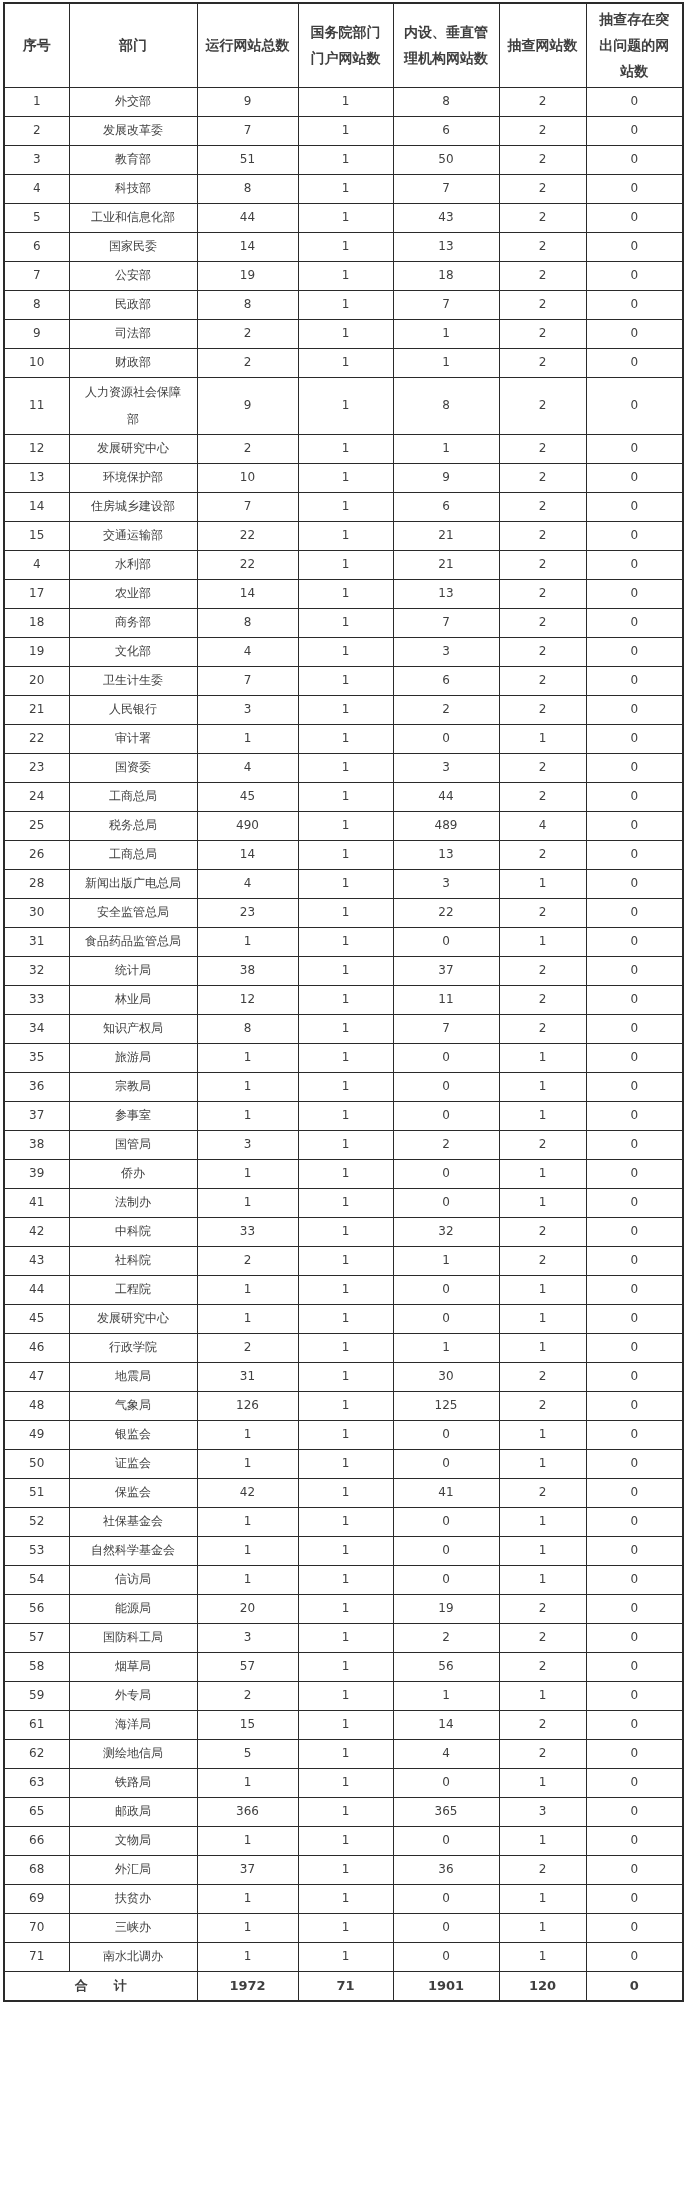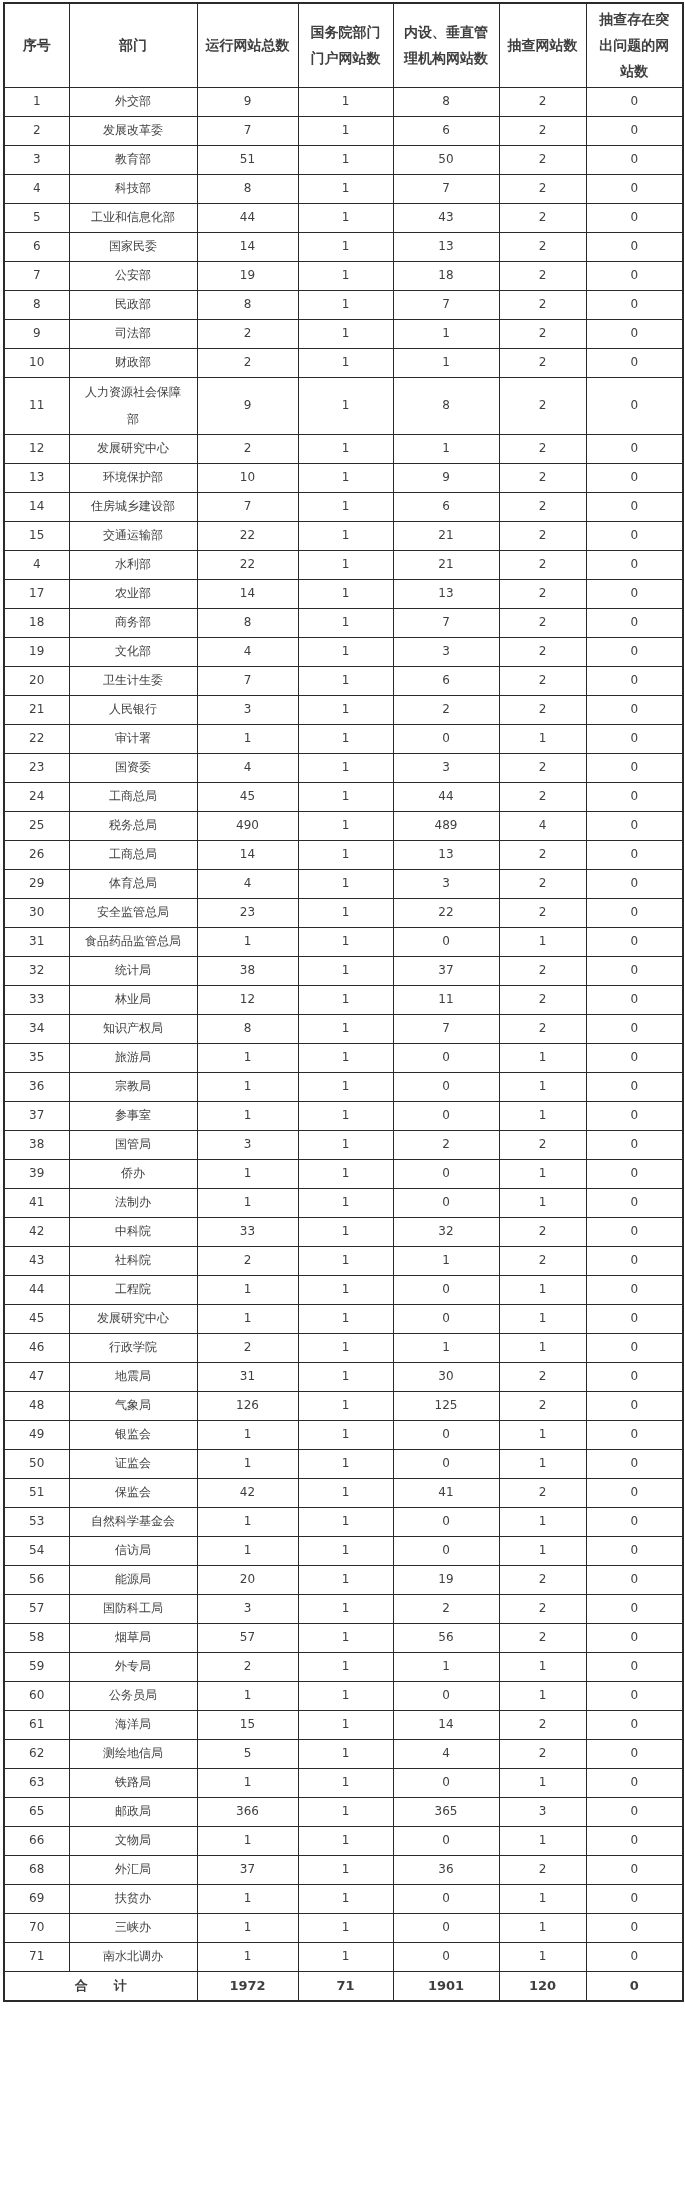--- a/index.html
+++ b/index.html
@@ -293,26 +293,26 @@
         <tr>
           <td>26</td>
           <td>工商总局</td>
           <td>14</td>
           <td>1</td>
           <td>13</td>
           <td>2</td>
           <td>0</td>
         </tr>
         <tr>
-          <td>29</td>
-          <td>体育总局</td>
+          <td>28</td>
+          <td>新闻出版广电总局</td>
           <td>4</td>
           <td>1</td>
           <td>3</td>
-          <td>2</td>
+          <td>1</td>
           <td>0</td>
         </tr>
         <tr>
           <td>30</td>
           <td>安全监管总局</td>
           <td>23</td>
           <td>1</td>
           <td>22</td>
           <td>2</td>
           <td>0</td>
@@ -491,20 +491,29 @@
         <tr>
           <td>51</td>
           <td>保监会</td>
           <td>42</td>
           <td>1</td>
           <td>41</td>
           <td>2</td>
           <td>0</td>
         </tr>
         <tr>
+          <td>52</td>
+          <td>社保基金会</td>
+          <td>1</td>
+          <td>1</td>
+          <td>0</td>
+          <td>1</td>
+          <td>0</td>
+        </tr>
+        <tr>
           <td>53</td>
           <td>自然科学基金会</td>
           <td>1</td>
           <td>1</td>
           <td>0</td>
           <td>1</td>
           <td>0</td>
         </tr>
         <tr>
           <td>54</td>
@@ -541,29 +550,20 @@
           <td>56</td>
           <td>2</td>
           <td>0</td>
         </tr>
         <tr>
           <td>59</td>
           <td>外专局</td>
           <td>2</td>
           <td>1</td>
           <td>1</td>
-          <td>1</td>
-          <td>0</td>
-        </tr>
-        <tr>
-          <td>60</td>
-          <td>公务员局</td>
-          <td>1</td>
-          <td>1</td>
-          <td>0</td>
           <td>1</td>
           <td>0</td>
         </tr>
         <tr>
           <td>61</td>
           <td>海洋局</td>
           <td>15</td>
           <td>1</td>
           <td>14</td>
           <td>2</td>

